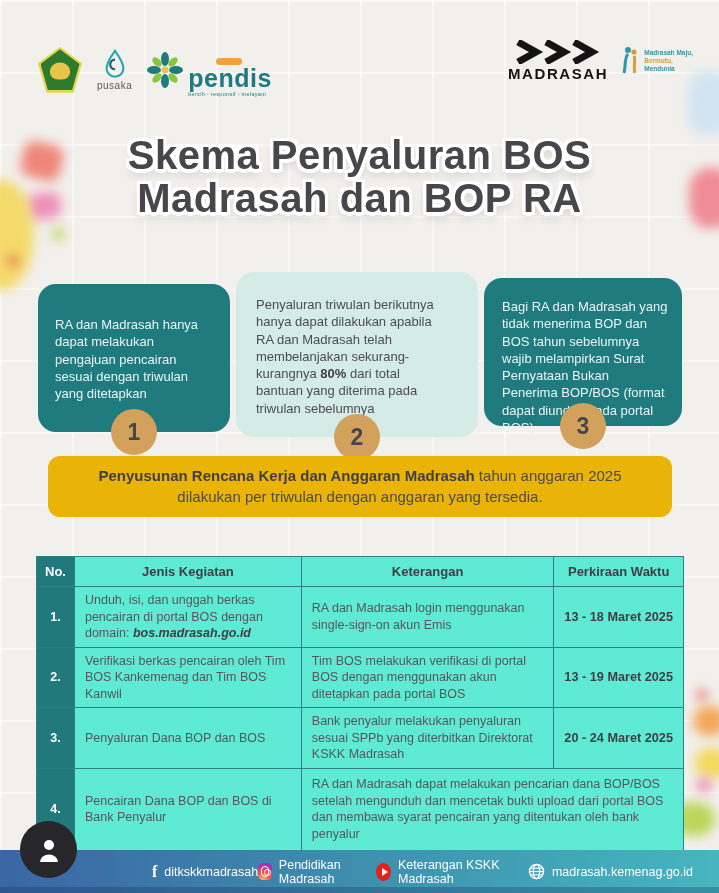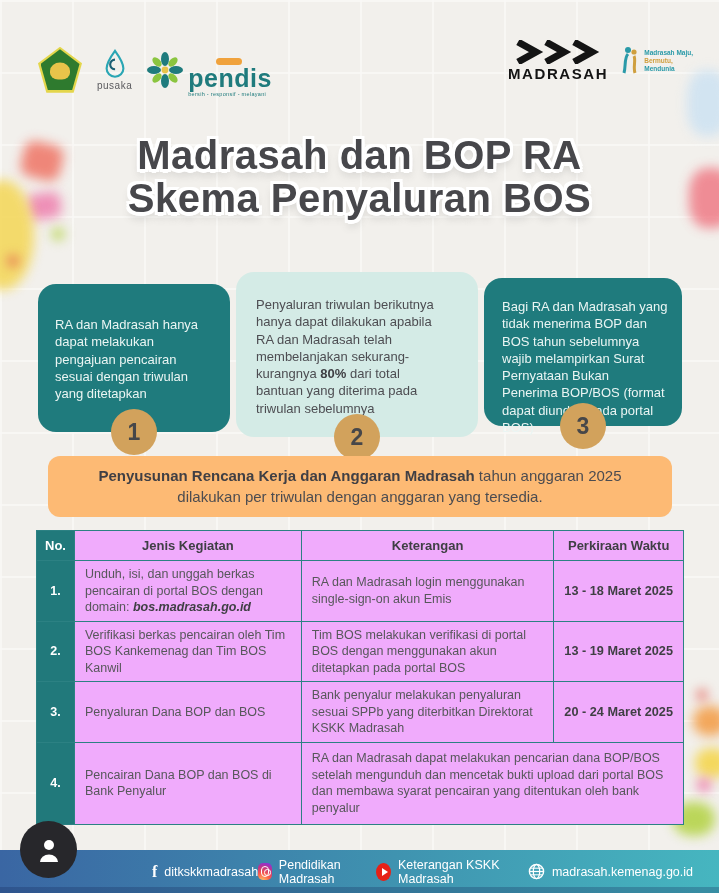--- a/index.html
+++ b/index.html
@@ -75,29 +75,29 @@
     position:absolute;left:50%;bottom:-23px;transform:translateX(-50%);
     width:46px;height:46px;border-radius:50%;background:#d2a25c;
     color:#474749;font-weight:800;font-size:23px;
     display:flex;align-items:center;justify-content:center;
   }
   .pct{font-weight:bold;color:#3f3f44;}
 
   
   .banner{
     position:absolute;left:48px;top:456px;width:624px;box-sizing:border-box;
-    background:#fdba74;border-radius:12px;padding:10px 26px;
+    background:#eab308;border-radius:12px;padding:10px 26px;
     text-align:center;font-size:15px;line-height:1.38;color:#4c4c50;
   }
   .banner b{color:#403f44;}
 
   
   .table-wrap{position:absolute;left:36px;top:530px;width:648px;}
-  table{border-collapse:collapse;width:100%;}
-  th,td{border:1.5px solid #2c8183;background:#f0abfc;padding:5px 10px;font-size:12.5px;color:#57575b;line-height:1.32;vertical-align:middle;}
+  table{border-collapse:collapse;width:100%;margin-top:26px;}
+  th,td{border:1.5px solid #2c8183;background:#5eead4;padding:5px 10px;font-size:12.5px;color:#57575b;line-height:1.32;vertical-align:middle;}
   th{font-size:13px;color:#3f3f44;text-align:center;padding:6px 8px;}
   .cno{background:#21797b;color:#fff;font-weight:bold;text-align:center;font-size:12.5px;}
   th.cno{font-size:13px;}
   .cwaktu{font-weight:bold;color:#3f3f44;text-align:center;white-space:nowrap;font-size:12.7px;}
   .dom{font-weight:bold;font-style:italic;color:#3f3f44;}
   .r1{height:58px;}.r2{height:59px;}.r3{height:57px;}.r4{height:82px;}
 
   
   .avatar{
     position:absolute;left:20px;top:821px;width:57px;height:57px;border-radius:50%;
@@ -191,22 +191,22 @@
     </svg>
     <div class="mm-lines">
       <span class="mm-l1">Madrasah Maju,</span>
       <span class="mm-l2">Bermutu,</span>
       <span class="mm-l3">Mendunia</span>
     </div>
   </div>
 </div>
 
 <div class="title">
+  <div class="t-line">Skema Penyaluran BOS</div>
   <div class="t-line">Madrasah dan BOP RA</div>
-  <div class="t-line">Skema Penyaluran BOS</div>
 </div>
 
 <div class="steps">
   <div class="step step-dark step1">
     <span>RA dan Madrasah hanya dapat melakukan pengajuan pencairan sesuai dengan triwulan yang ditetapkan</span>
     <div class="step-num">
       <span>1</span>
     </div>
   </div>
   <div class="step step-light step2">

